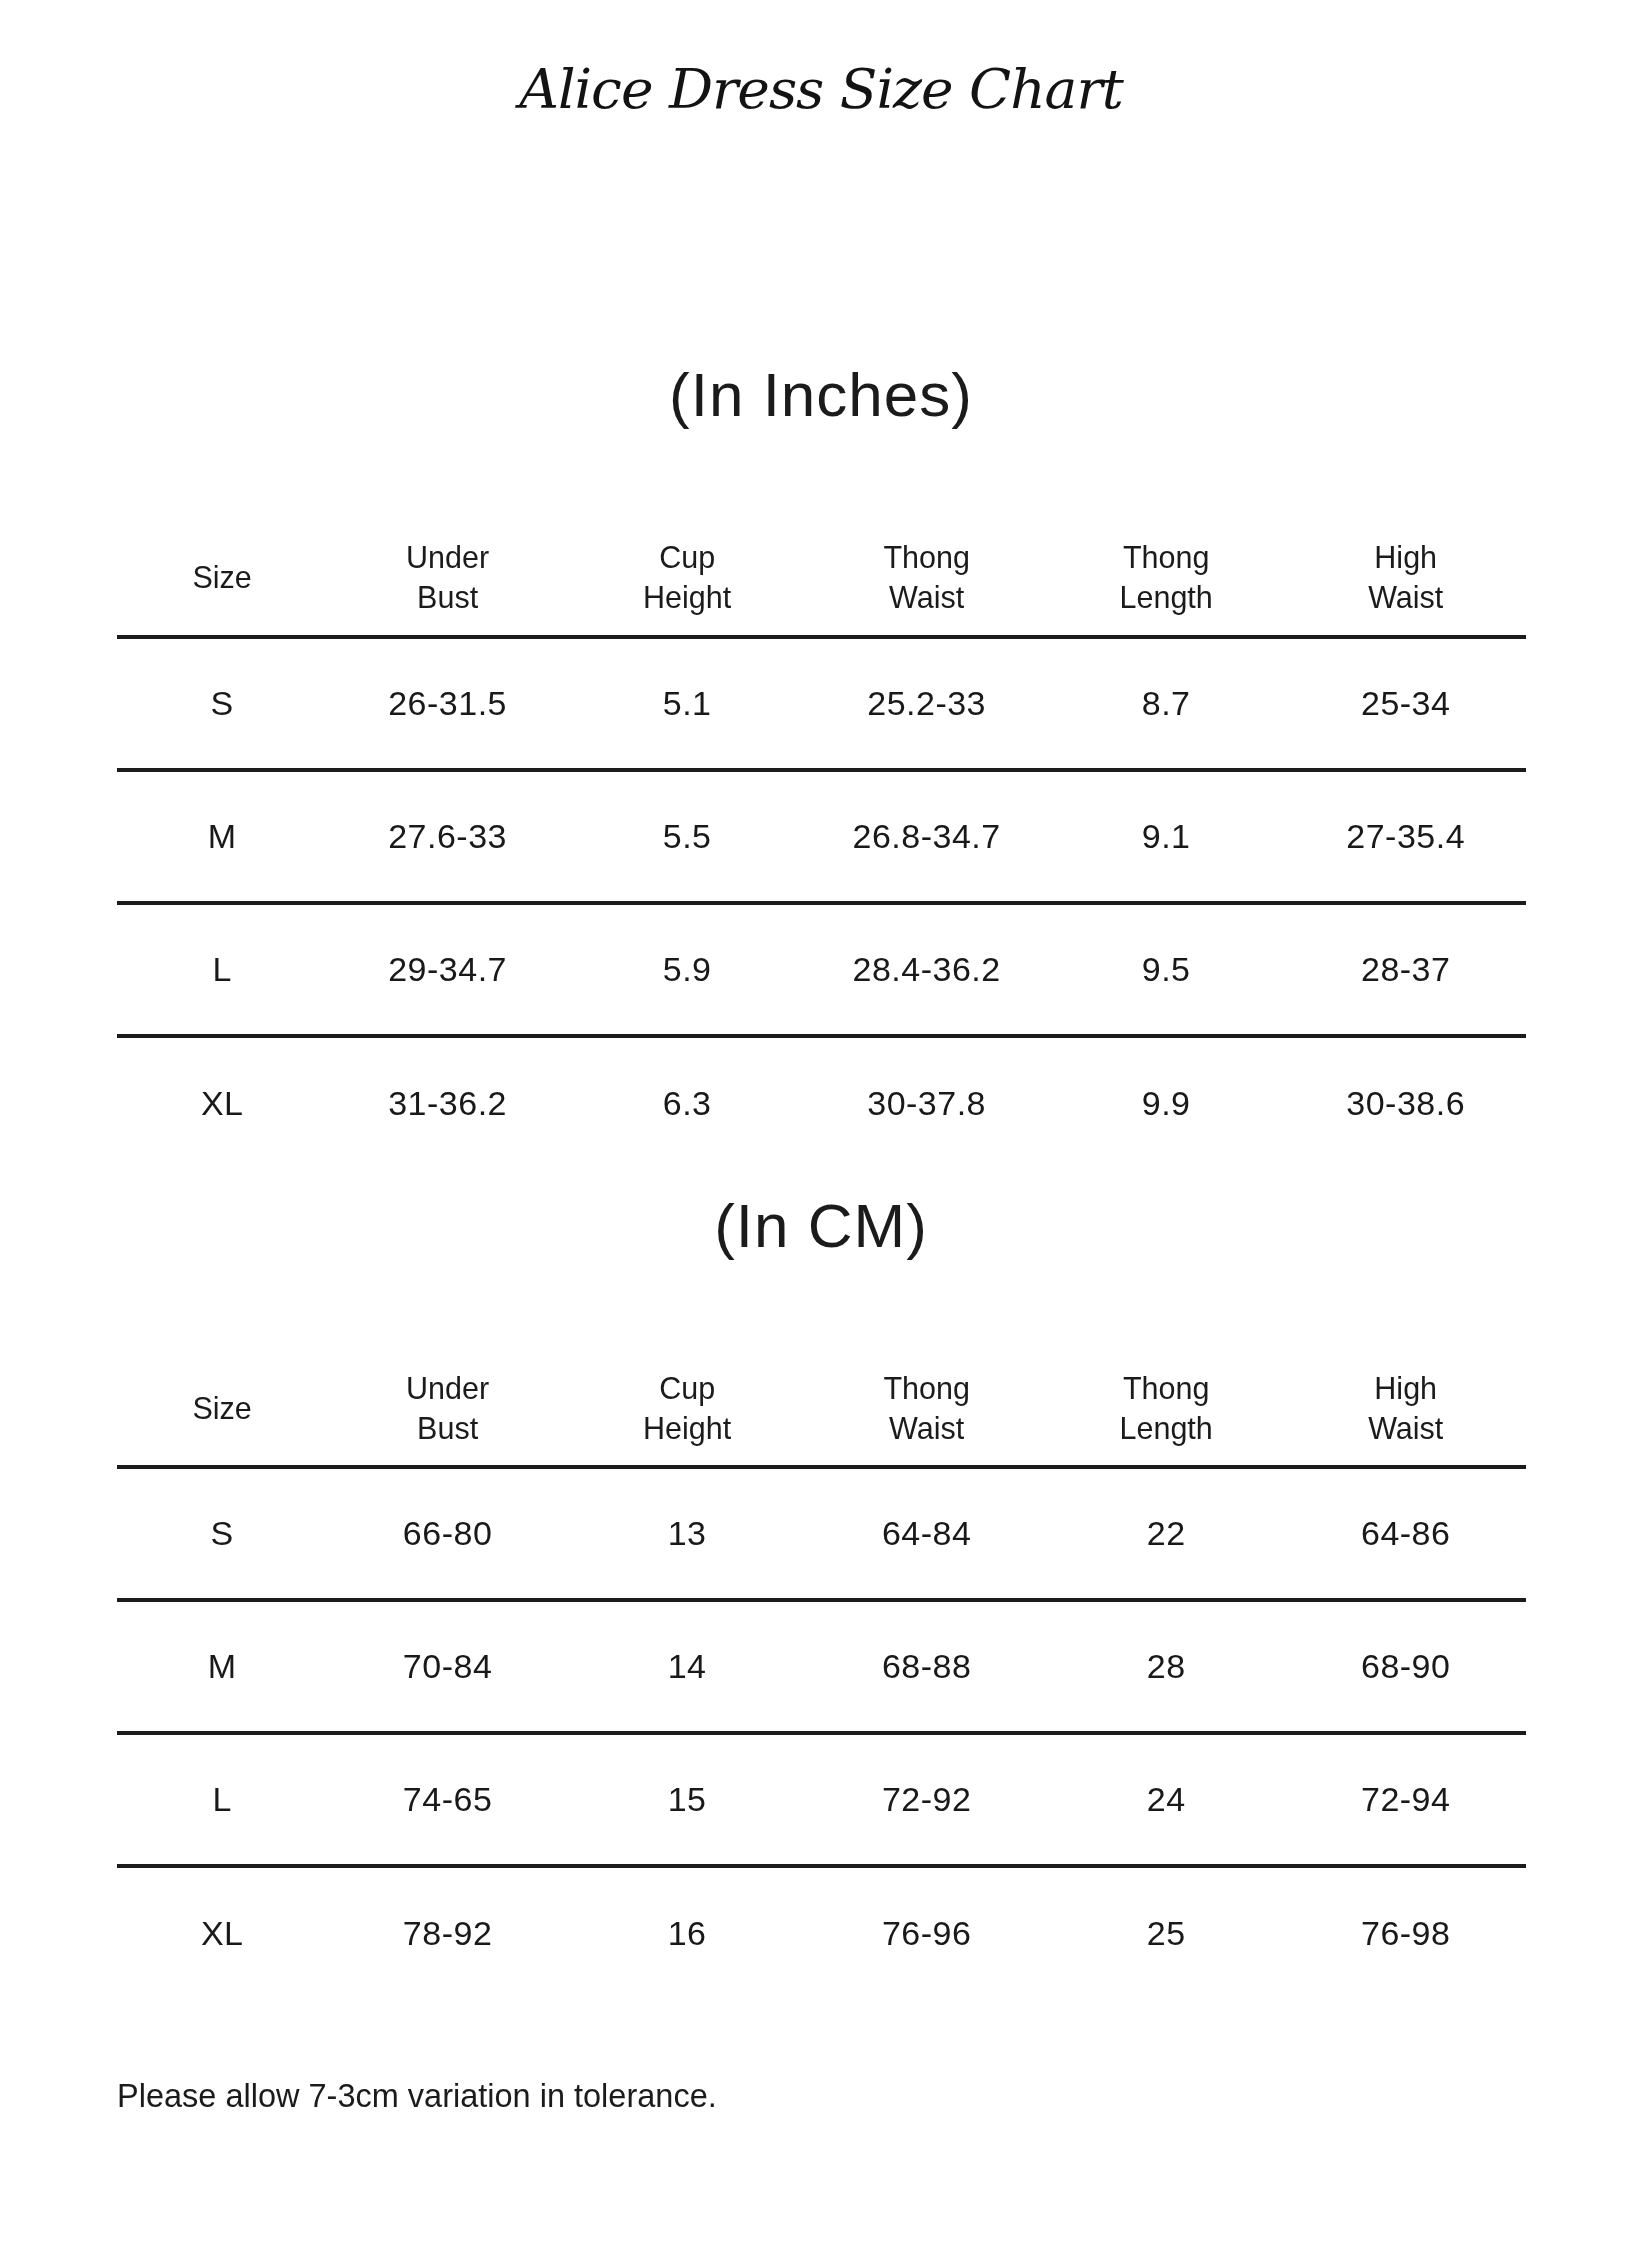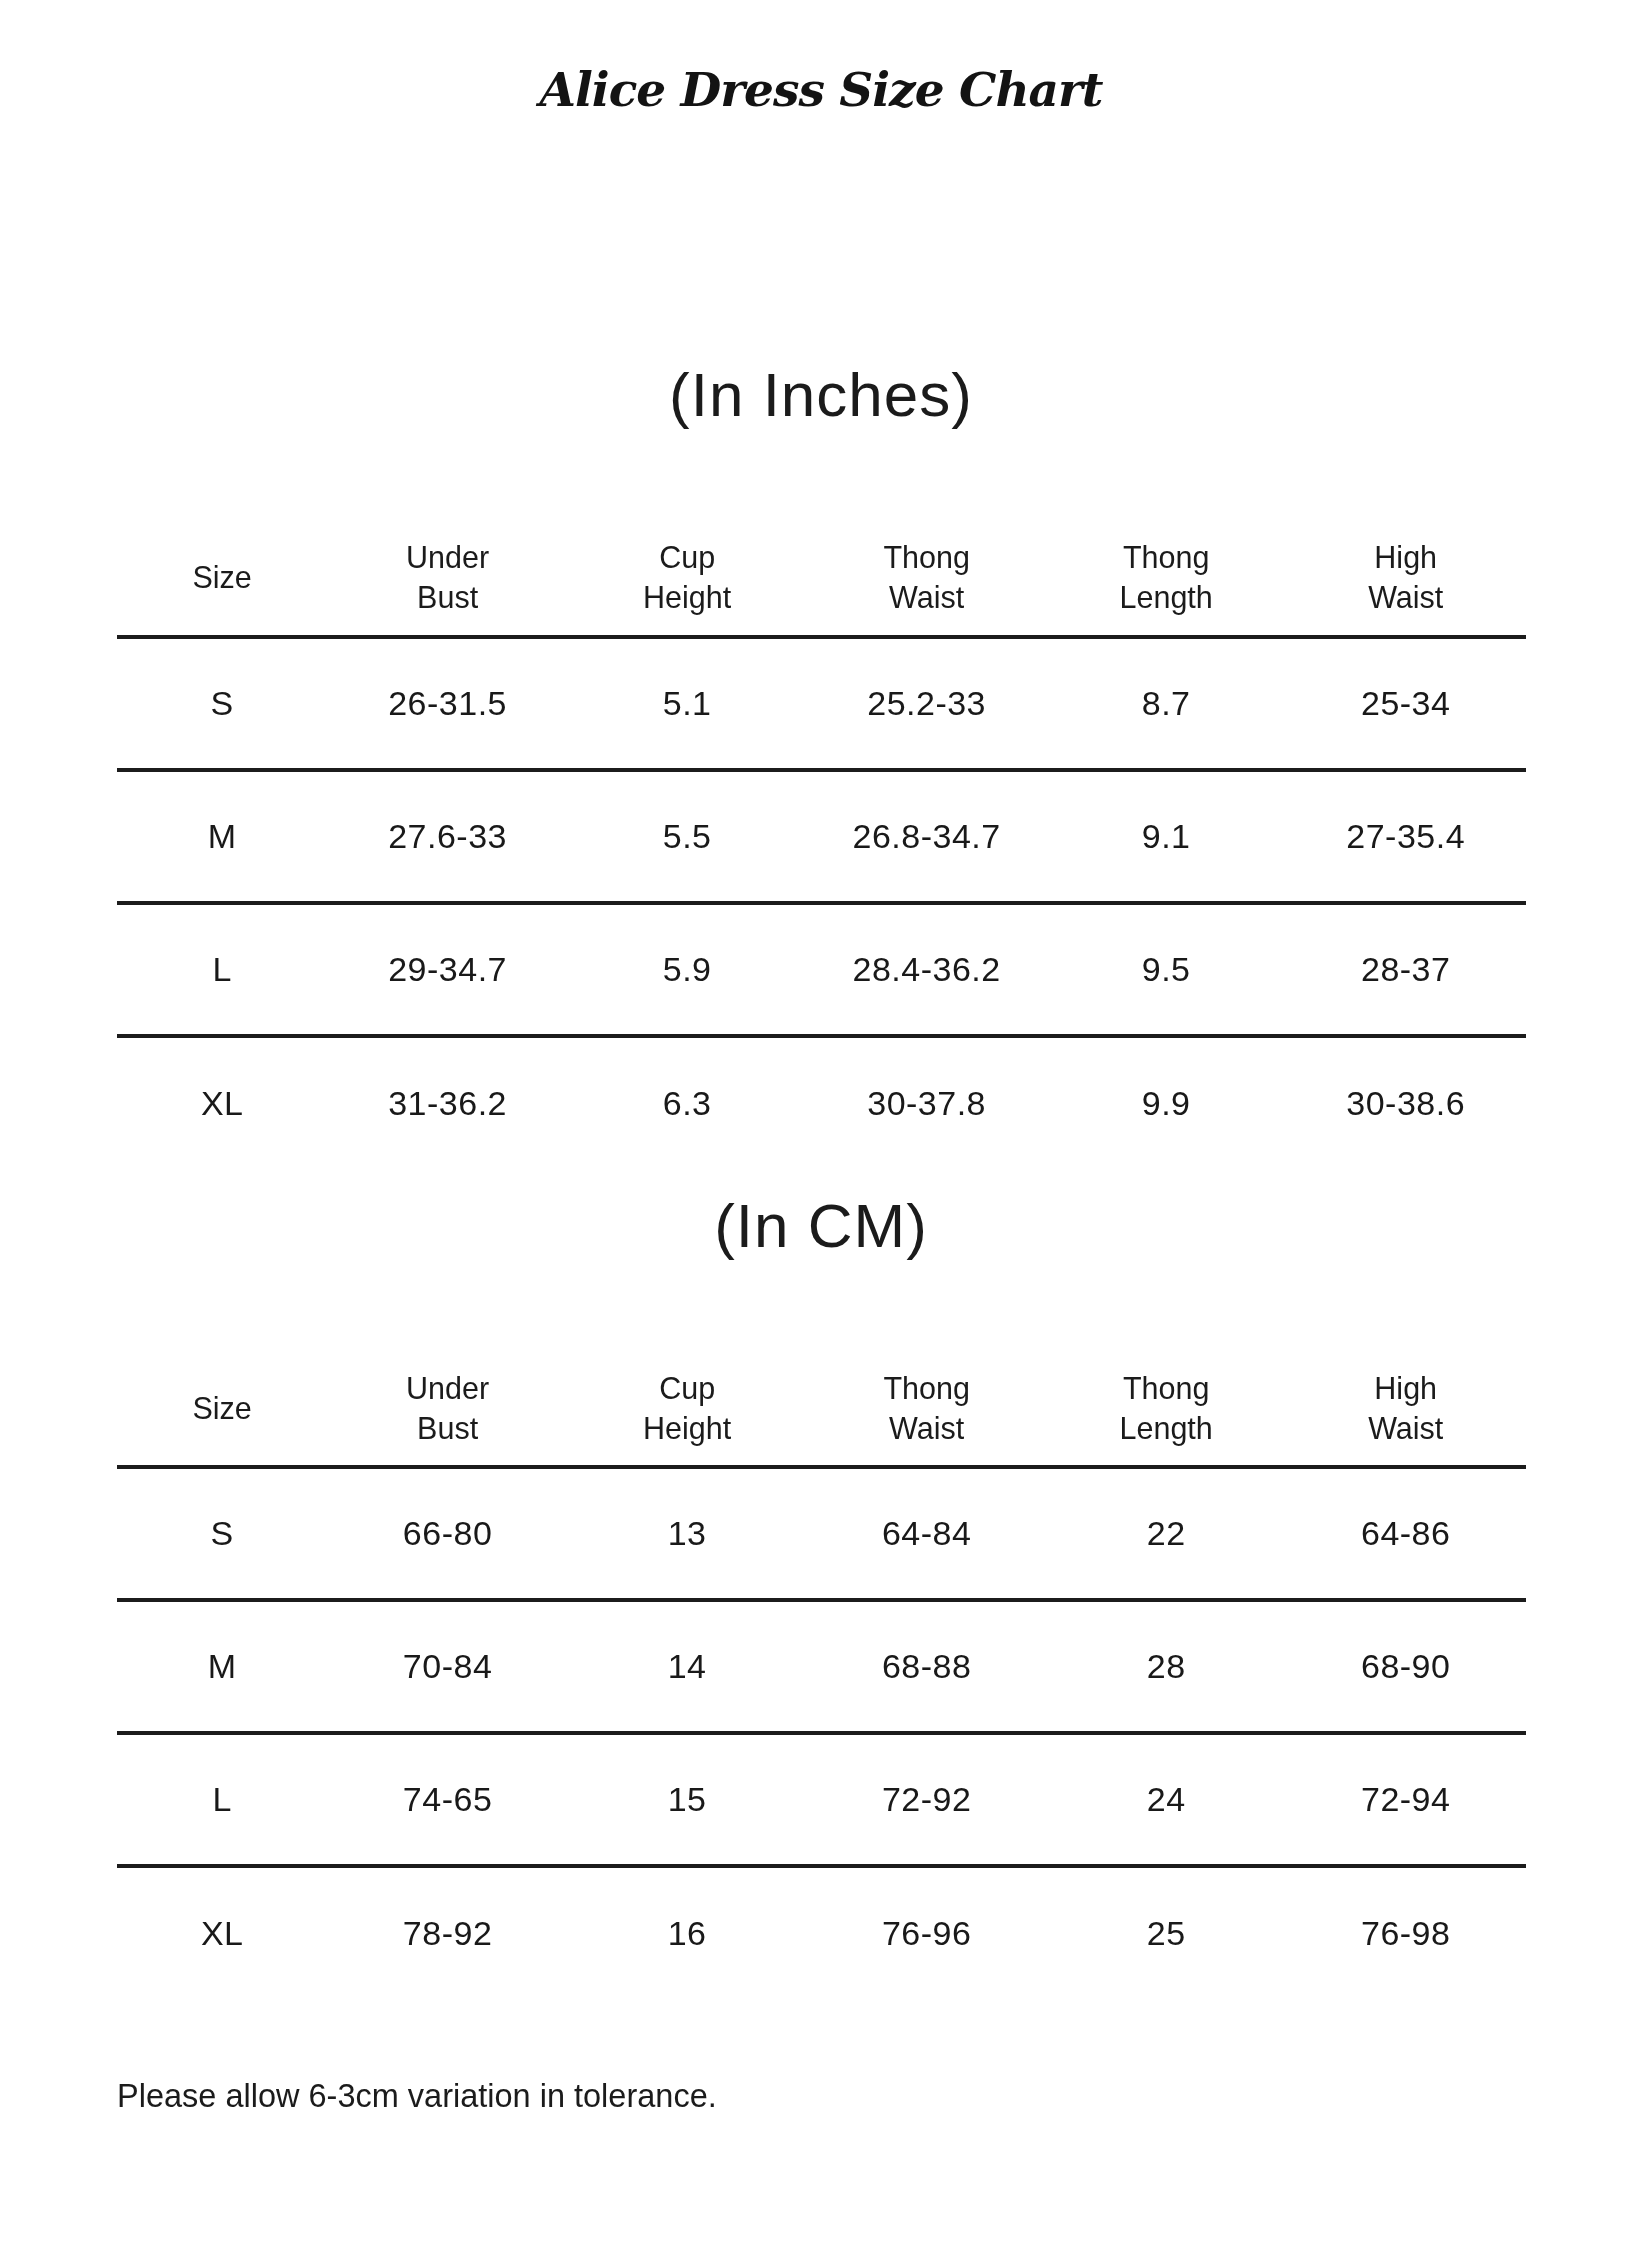--- a/index.html
+++ b/index.html
@@ -11,22 +11,22 @@
     font-family: "Liberation Sans", sans-serif;
     -webkit-font-smoothing: antialiased;
   }
   .page { padding-top: 51px; }
 
   .title {
     margin: 0;
     text-align: center;
     font-family: "DejaVu Serif", serif;
     font-style: italic;
-    font-weight: 700;
-    font-size: 47px;
+    font-weight: 400;
+    font-size: 55px;
     line-height: 77px;
     letter-spacing: -1px;
     color: #131313;
   }
 
   .unit-label {
     margin: 0;
     text-align: center;
     font-weight: 400;
     font-size: 62px;
@@ -230,16 +230,16 @@
           <td>78-92</td>
           <td>16</td>
           <td>76-96</td>
           <td>25</td>
           <td>76-98</td>
         </tr>
       </tbody>
     </table>
   </section>
 
-  <p class="note">Please allow 6-3cm variation in tolerance.</p>
+  <p class="note">Please allow 7-3cm variation in tolerance.</p>
 
 </main>
 
 
 </body></html>

